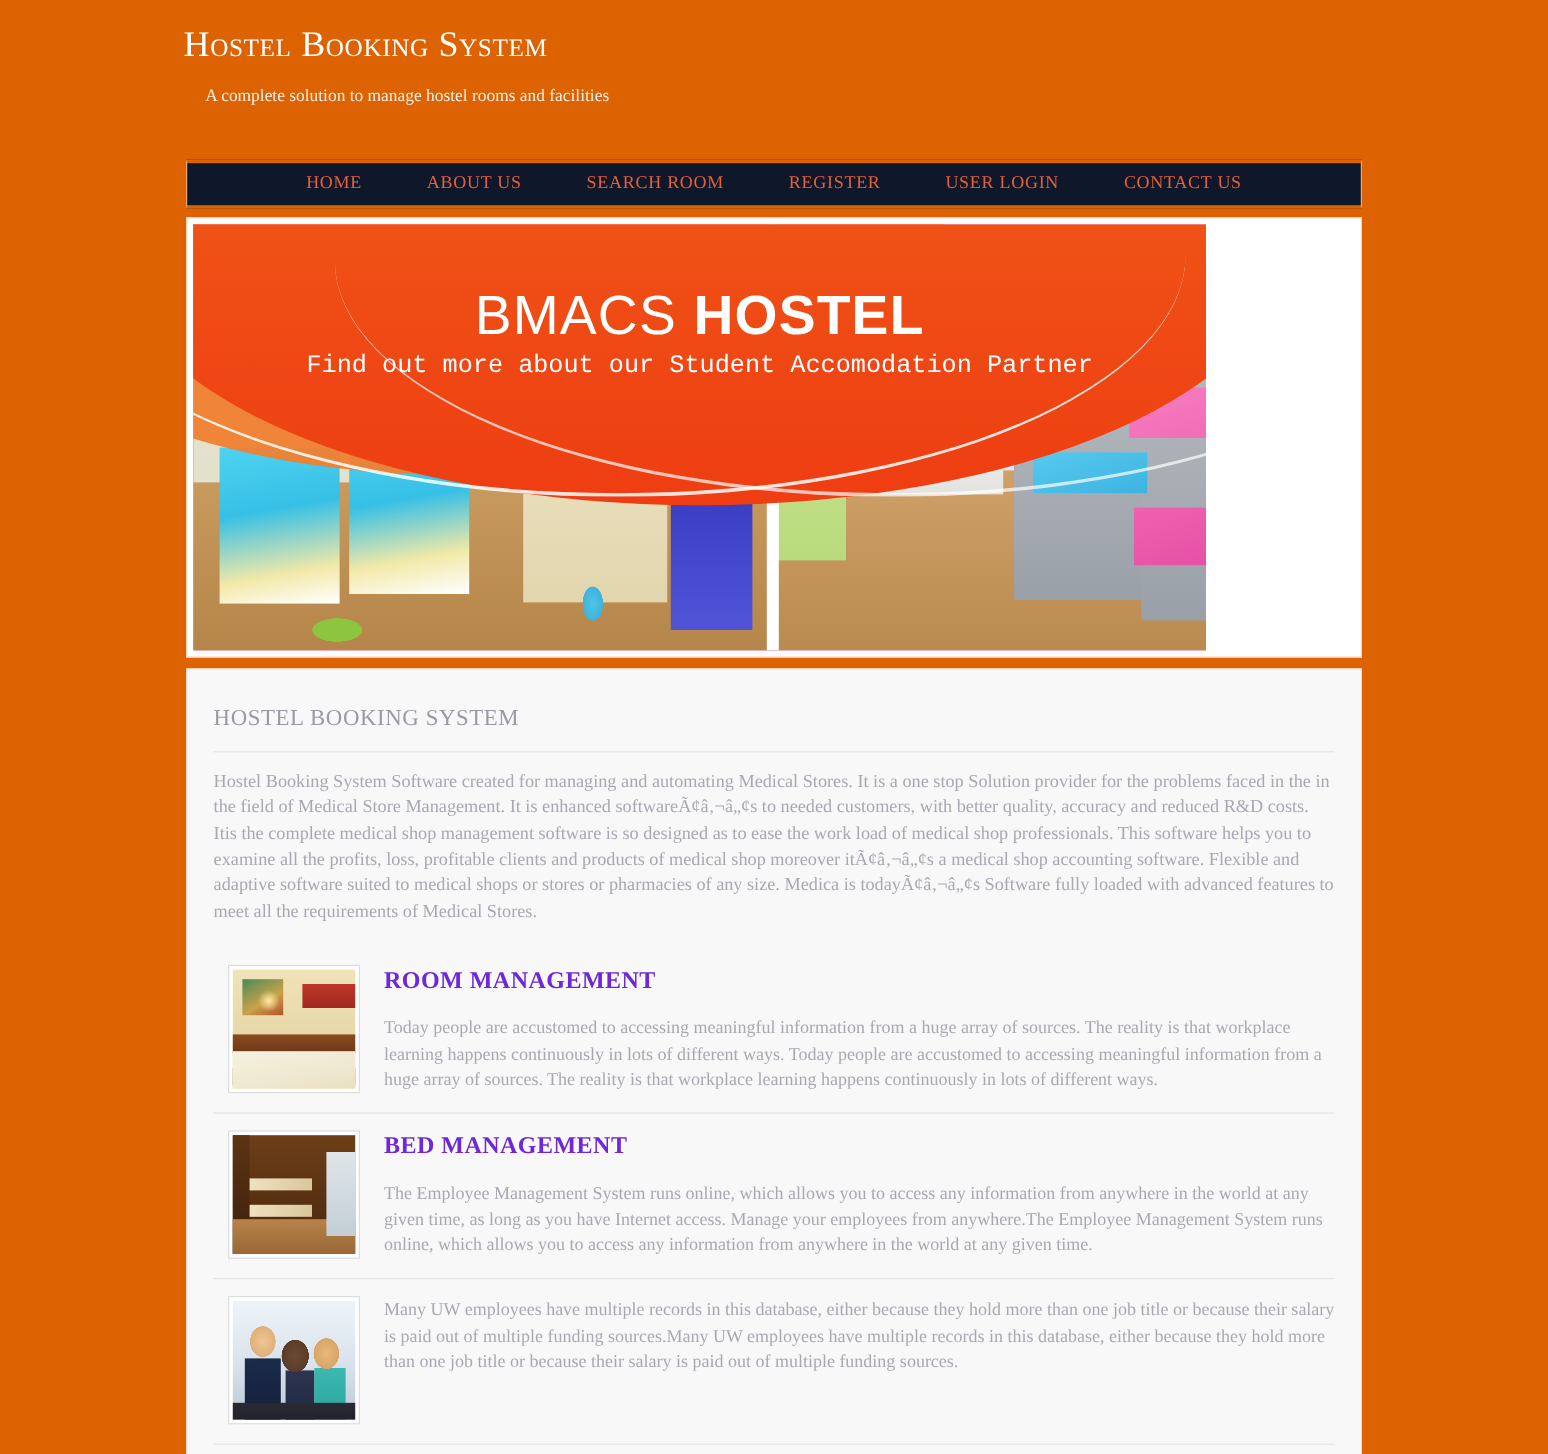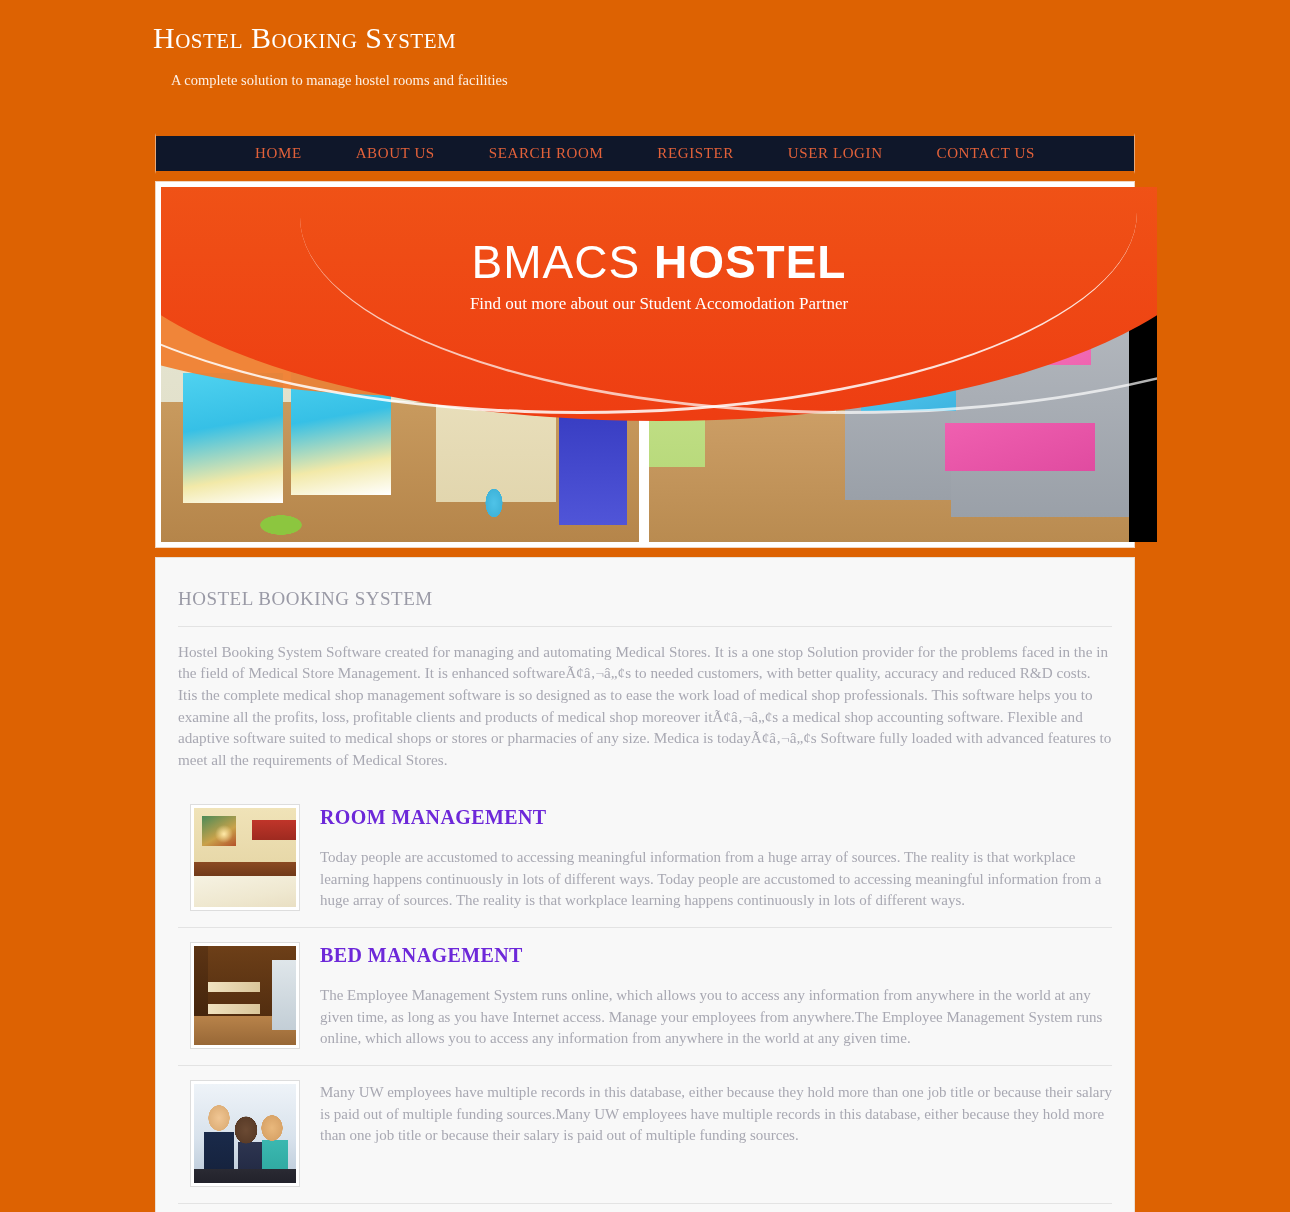--- a/index.html
+++ b/index.html
@@ -69,25 +69,25 @@
 
   
   .banner-wrap {
     width: 980px;
     margin: 7px 0 0 155px;
     background: #ffffff;
     padding: 5px;
     border: 1px solid #f0d4be;
   }
   .banner {
-    width: 996px;
+    width: 844px;
     height: 355px;
     position: relative;
     overflow: hidden;
-    background: #000000;
+    background: #ec4899;
   }
   
   .photo-left {
     position: absolute; left: 0; top: 0; width: 484px; height: 355px;
     background:
       
       radial-gradient(ellipse 34px 16px at 120px 338px, #8cc63f 0%, #8cc63f 60%, rgba(140,198,63,0) 62%),
       
       radial-gradient(ellipse 12px 20px at 333px 316px, #4fc3e8 0%, #3fb4da 70%, rgba(63,180,218,0) 72%),
       
@@ -198,23 +198,23 @@
     font-size: 46px;
     letter-spacing: 1px;
     font-family: "Liberation Sans", "DejaVu Sans", sans-serif;
     line-height: 1;
     margin: 0;
   }
   .banner-title .thin { font-weight: 300; }
   .banner-title .bold { font-weight: bold; }
   .banner-sub {
     color: #ffffff;
-    font-size: 17px;
+    font-size: 21px;
     margin-top: 9px;
-    font-family: Liberation Serif, serif;
+    font-family: Liberation Mono, monospace;
   }
 
   
   .content-panel {
     width: 980px;
     margin: 9px 0 0 155px;
     background: #f8f8f8;
     border: 1px solid #eadfd4;
     padding: 30px 22px 20px 22px;
     min-height: 655px;

